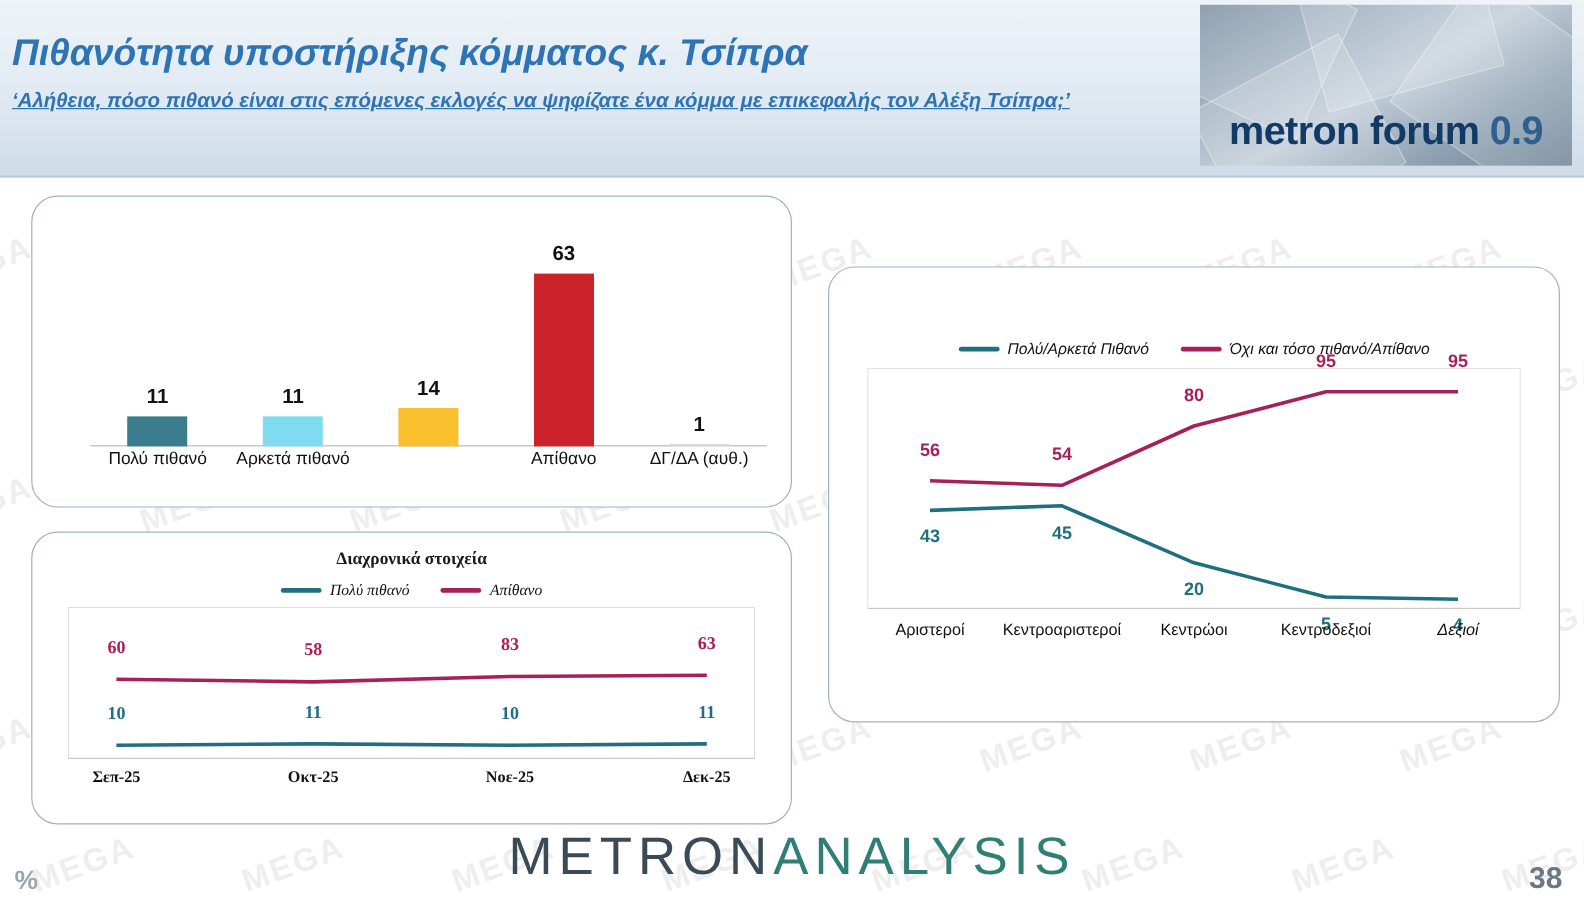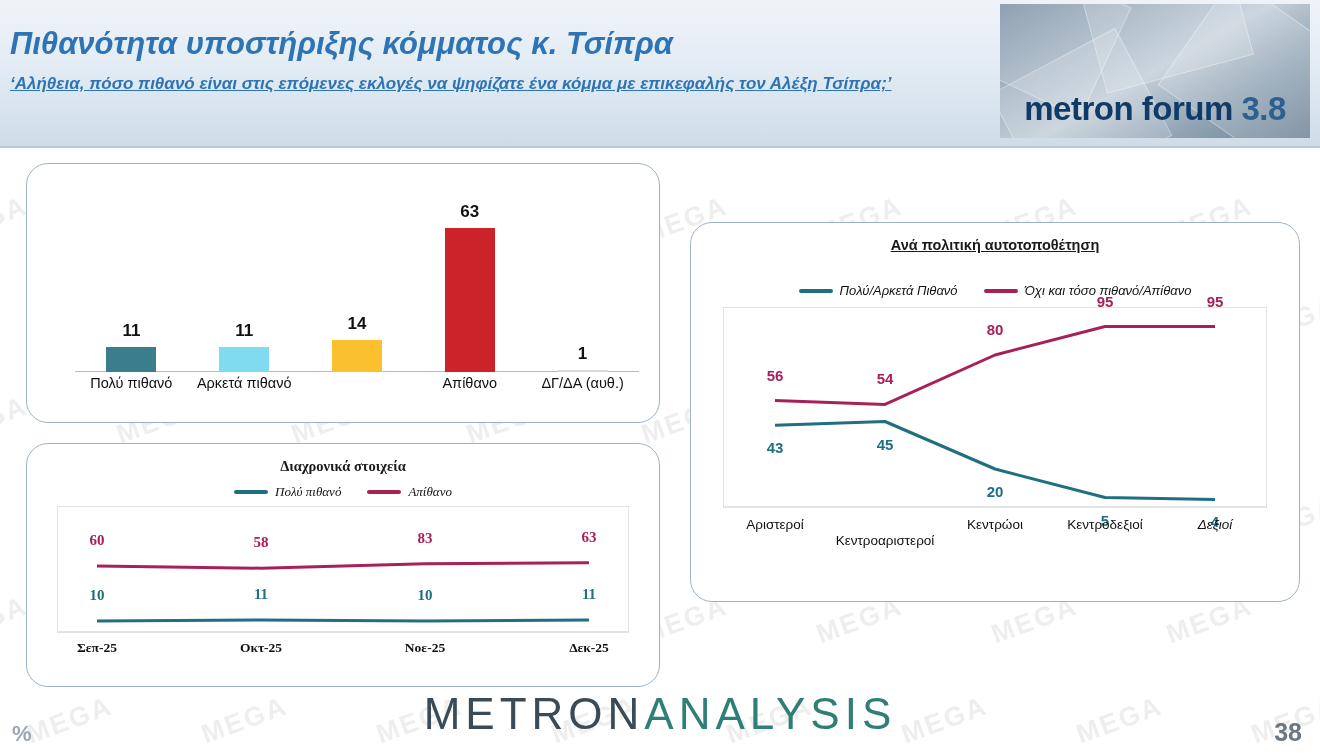--- a/index.html
+++ b/index.html
@@ -291,21 +291,21 @@
 <div class="header">
   <div class="title">Πιθανότητα υποστήριξης κόμματος κ. Τσίπρα</div>
   <div class="subtitle">‘Αλήθεια, πόσο πιθανό είναι στις επόμενες εκλογές να ψηφίζατε ένα κόμμα με επικεφαλής τον Αλέξη Τσίπρα;’</div>
   <div class="logo-box">
     <div class="shard" style="left:-20px;top:-30px;width:130px;height:120px;transform:rotate(25deg);"></div>
     <div class="shard" style="left:90px;top:-40px;width:150px;height:110px;transform:rotate(-15deg);"></div>
     <div class="shard" style="left:180px;top:10px;width:170px;height:130px;transform:rotate(35deg);"></div>
     <div class="shard" style="left:10px;top:50px;width:140px;height:120px;transform:rotate(-28deg);"></div>
     <div class="logo-text">
       <span>metron forum</span>
-      <span class="dim">3.8</span>
+      <span class="dim">0.9</span>
     </div>
   </div>
 </div>
 
 <div class="panel" id="panel-bar">
   <div class="bar-plot" id="bar-plot">
     <div class="bar-baseline"></div>
   <div class="bar-col" style="left: 20.4px; height: 184px;">
         <div class="bar-val" style="bottom: 31px;">11</div>
         <div class="bar-rect" style="height: 25px; background: rgb(59, 125, 140);"></div>
@@ -360,21 +360,20 @@
       <div class="lbl" style="left: 368px; top: 23.8px; color: rgb(168, 32, 90);">83</div>
       <div class="lbl" style="left: 532px; top: 22.7px; color: rgb(168, 32, 90);">63</div>
       <div class="axis-cat bold" style="left: 40px; top: 134px;">Σεπ-25</div>
       <div class="axis-cat bold" style="left: 204px; top: 134px;">Οκτ-25</div>
       <div class="axis-cat bold" style="left: 368px; top: 134px;">Νοε-25</div>
       <div class="axis-cat bold" style="left: 532px; top: 134px;">Δεκ-25</div>
     </div>
 </div>
 
 <div class="panel" id="panel-poli">
-  <div class="panel-title underline">Ανά πολιτική αυτοτοποθέτηση</div>
   <div class="legend" style="top:60px;">
     <div class="legend-item">
       <span class="legend-swatch" style="background:#1f6f80"></span>
       <span>Πολύ/Αρκετά Πιθανό</span>
     </div>
     <div class="legend-item">
       <span class="legend-swatch" style="background:#a8205a"></span>
       <span>Όχι και τόσο πιθανό/Απίθανο</span>
     </div>
   </div>
@@ -388,21 +387,21 @@
       <div class="lbl" style="left: 162px; top: 128.5px; color: rgb(31, 111, 128);">45</div>
       <div class="lbl" style="left: 272px; top: 176px; color: rgb(31, 111, 128);">20</div>
       <div class="lbl" style="left: 382px; top: 204.5px; color: rgb(31, 111, 128);">5</div>
       <div class="lbl" style="left: 492px; top: 206.4px; color: rgb(31, 111, 128);">4</div>
       <div class="lbl" style="left: 52px; top: 59.6px; color: rgb(168, 32, 90);">56</div>
       <div class="lbl" style="left: 162px; top: 63.4px; color: rgb(168, 32, 90);">54</div>
       <div class="lbl" style="left: 272px; top: 14px; color: rgb(168, 32, 90);">80</div>
       <div class="lbl" style="left: 382px; top: -14.5px; color: rgb(168, 32, 90);">95</div>
       <div class="lbl" style="left: 492px; top: -14.5px; color: rgb(168, 32, 90);">95</div>
       <div class="axis-cat" style="left: 52px; top: 210px;">Αριστεροί</div>
-      <div class="axis-cat" style="left: 162px; top: 226px;">Κεντροαριστεροί</div>
+      <div class="axis-cat" style="left: 162px; top: 210px;">Κεντροαριστεροί</div>
       <div class="axis-cat" style="left: 272px; top: 210px;">Κεντρώοι</div>
       <div class="axis-cat" style="left: 382px; top: 210px;">Κεντροδεξιοί</div>
       <div class="axis-cat" style="left: 492px; top: 210px; font-style: italic;">Δεξιοί</div>
     </div>
 </div>
 
 <div class="pct">%</div>
 <div class="footer-logo">
   <span class="fl-a">METRON</span><span class="fl-b">ANALYSIS</span>
 </div>

